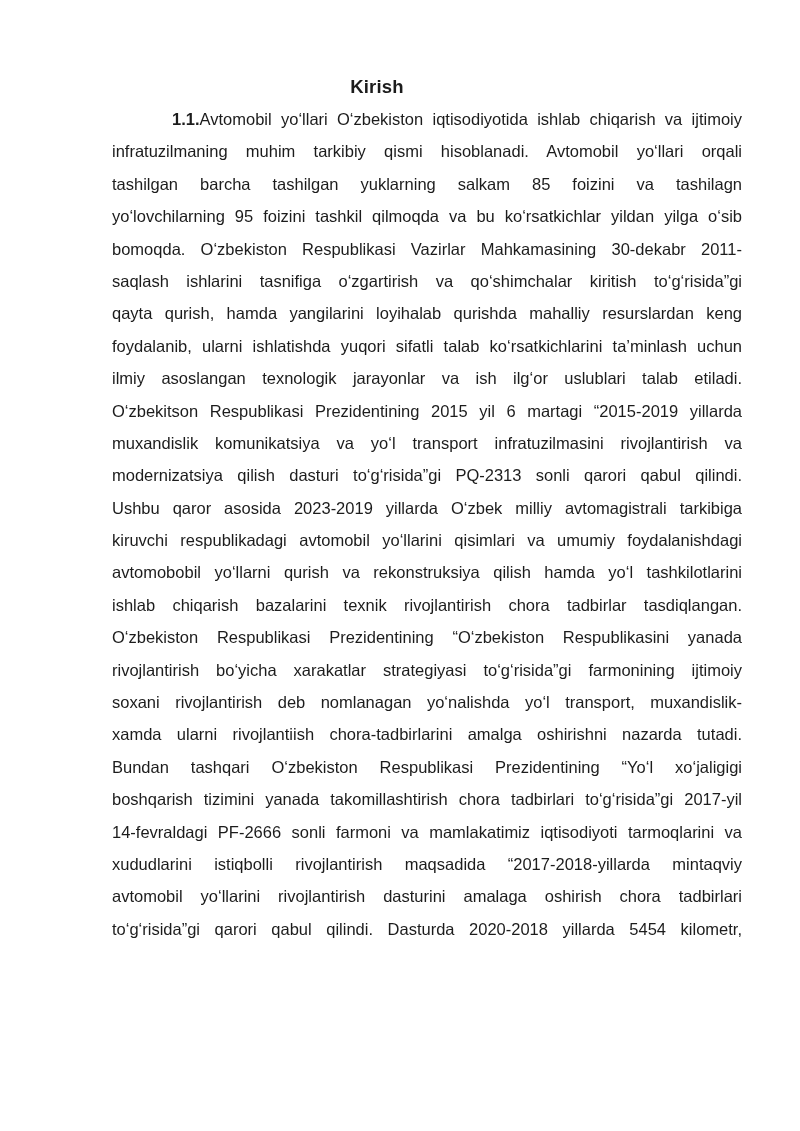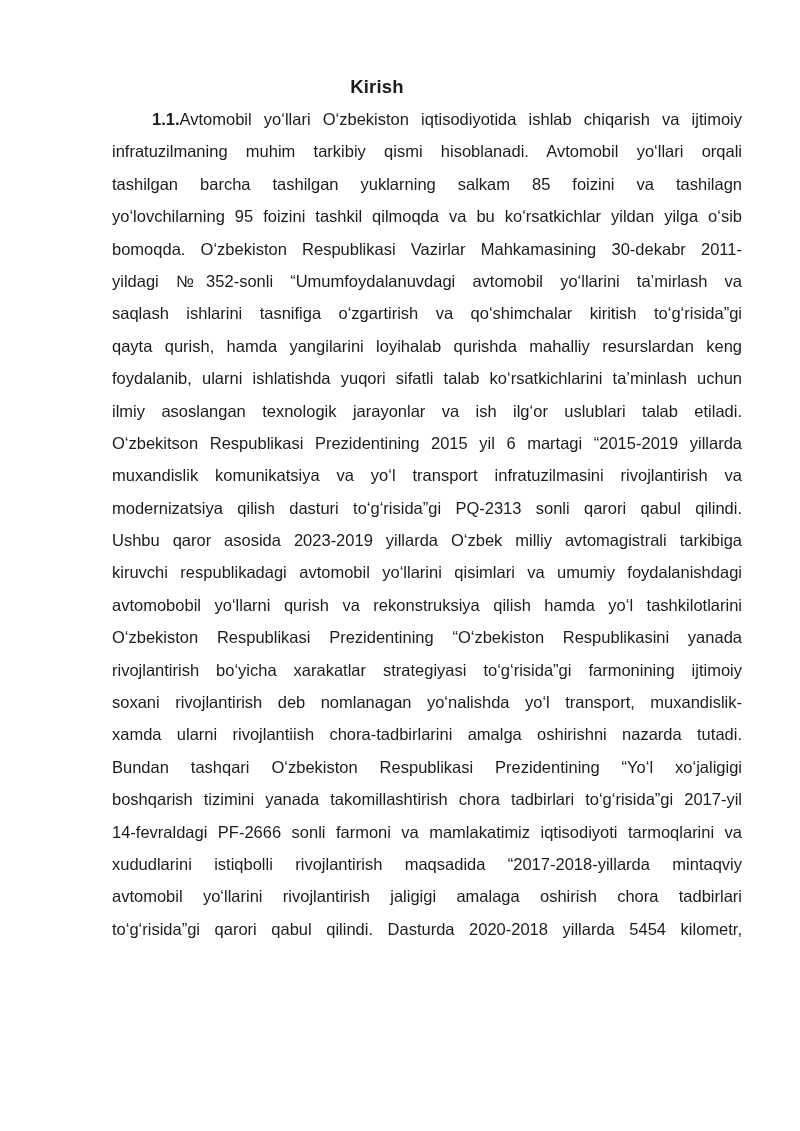--- a/index.html
+++ b/index.html
@@ -34,53 +34,53 @@
     height: 32.4px;
     text-align: justify;
     text-align-last: justify;
     -moz-text-align-last: justify;
     white-space: normal;
     overflow: visible;
   }
   .para .line.first {
     padding-left: 40px; 
   }
-  .bold { font-weight: bold; }
+  .bold { font-weight: bold; margin-left: 20px; }
 </style>
 </head>
 <body>
 
 <div class="page">
   <div class="content">
 
     <div class="doc-title">Kirish</div>
 
     <div class="para">
       <div class="line first"><span class="bold">1.1.</span><span>Avtomobil yo‘llari O‘zbekiston iqtisodiyotida ishlab chiqarish va ijtimoiy</span></div>
       <div class="line">infratuzilmaning muhim tarkibiy qismi hisoblanadi. Avtomobil yo‘llari orqali</div>
       <div class="line">tashilgan barcha tashilgan yuklarning salkam 85 foizini va tashilagn</div>
       <div class="line">yo‘lovchilarning 95 foizini tashkil qilmoqda va bu ko‘rsatkichlar yildan yilga o‘sib</div>
       <div class="line">bomoqda. O‘zbekiston Respublikasi Vazirlar Mahkamasining 30-dekabr 2011-</div>
-      <div class="line">yildagi №352-sonli “Umumfoydalanuvdagi avtomobil yo‘llarini ta’mirlash va</div>
       <div class="line">saqlash ishlarini tasnifiga o‘zgartirish va qo‘shimchalar kiritish to‘g‘risida”gi</div>
       <div class="line">qayta qurish, hamda yangilarini loyihalab qurishda mahalliy resurslardan keng</div>
       <div class="line">foydalanib, ularni ishlatishda yuqori sifatli talab ko‘rsatkichlarini ta’minlash uchun</div>
       <div class="line">ilmiy asoslangan texnologik jarayonlar va ish ilg‘or uslublari talab etiladi.</div>
       <div class="line">O‘zbekitson Respublikasi Prezidentining 2015 yil 6 martagi “2015-2019 yillarda</div>
       <div class="line">muxandislik komunikatsiya va yo‘l transport infratuzilmasini rivojlantirish va</div>
       <div class="line">modernizatsiya qilish dasturi to‘g‘risida”gi PQ-2313 sonli qarori qabul qilindi.</div>
       <div class="line">Ushbu qaror asosida 2023-2019 yillarda O‘zbek milliy avtomagistrali tarkibiga</div>
       <div class="line">kiruvchi respublikadagi avtomobil yo‘llarini qisimlari va umumiy foydalanishdagi</div>
       <div class="line">avtomobobil yo‘llarni qurish va rekonstruksiya qilish hamda yo‘l tashkilotlarini</div>
+      <div class="line">ishlab chiqarish bazalarini texnik rivojlantirish chora tadbirlar tasdiqlangan.</div>
       <div class="line">O‘zbekiston Respublikasi Prezidentining “O‘zbekiston Respublikasini yanada</div>
       <div class="line">rivojlantirish bo‘yicha xarakatlar strategiyasi to‘g‘risida”gi farmonining ijtimoiy</div>
       <div class="line">soxani rivojlantirish deb nomlanagan yo‘nalishda yo‘l transport, muxandislik-</div>
       <div class="line">xamda ularni rivojlantiish chora-tadbirlarini amalga oshirishni nazarda tutadi.</div>
       <div class="line">Bundan tashqari O‘zbekiston Respublikasi Prezidentining “Yo‘l xo‘jaligigi</div>
       <div class="line">boshqarish tizimini yanada takomillashtirish chora tadbirlari to‘g‘risida”gi 2017-yil</div>
       <div class="line">14-fevraldagi PF-2666 sonli farmoni va mamlakatimiz iqtisodiyoti tarmoqlarini va</div>
       <div class="line">xududlarini istiqbolli rivojlantirish maqsadida “2017-2018-yillarda mintaqviy</div>
-      <div class="line">avtomobil yo‘llarini rivojlantirish jaligigi amalaga oshirish chora tadbirlari</div>
+      <div class="line">avtomobil yo‘llarini rivojlantirish dasturini amalaga oshirish chora tadbirlari</div>
       <div class="line">to‘g‘risida”gi qarori qabul qilindi. Dasturda 2020-2018 yillarda 5454 kilometr,</div>
     </div>
 
   </div>
 </div>
 
 </body></html>

